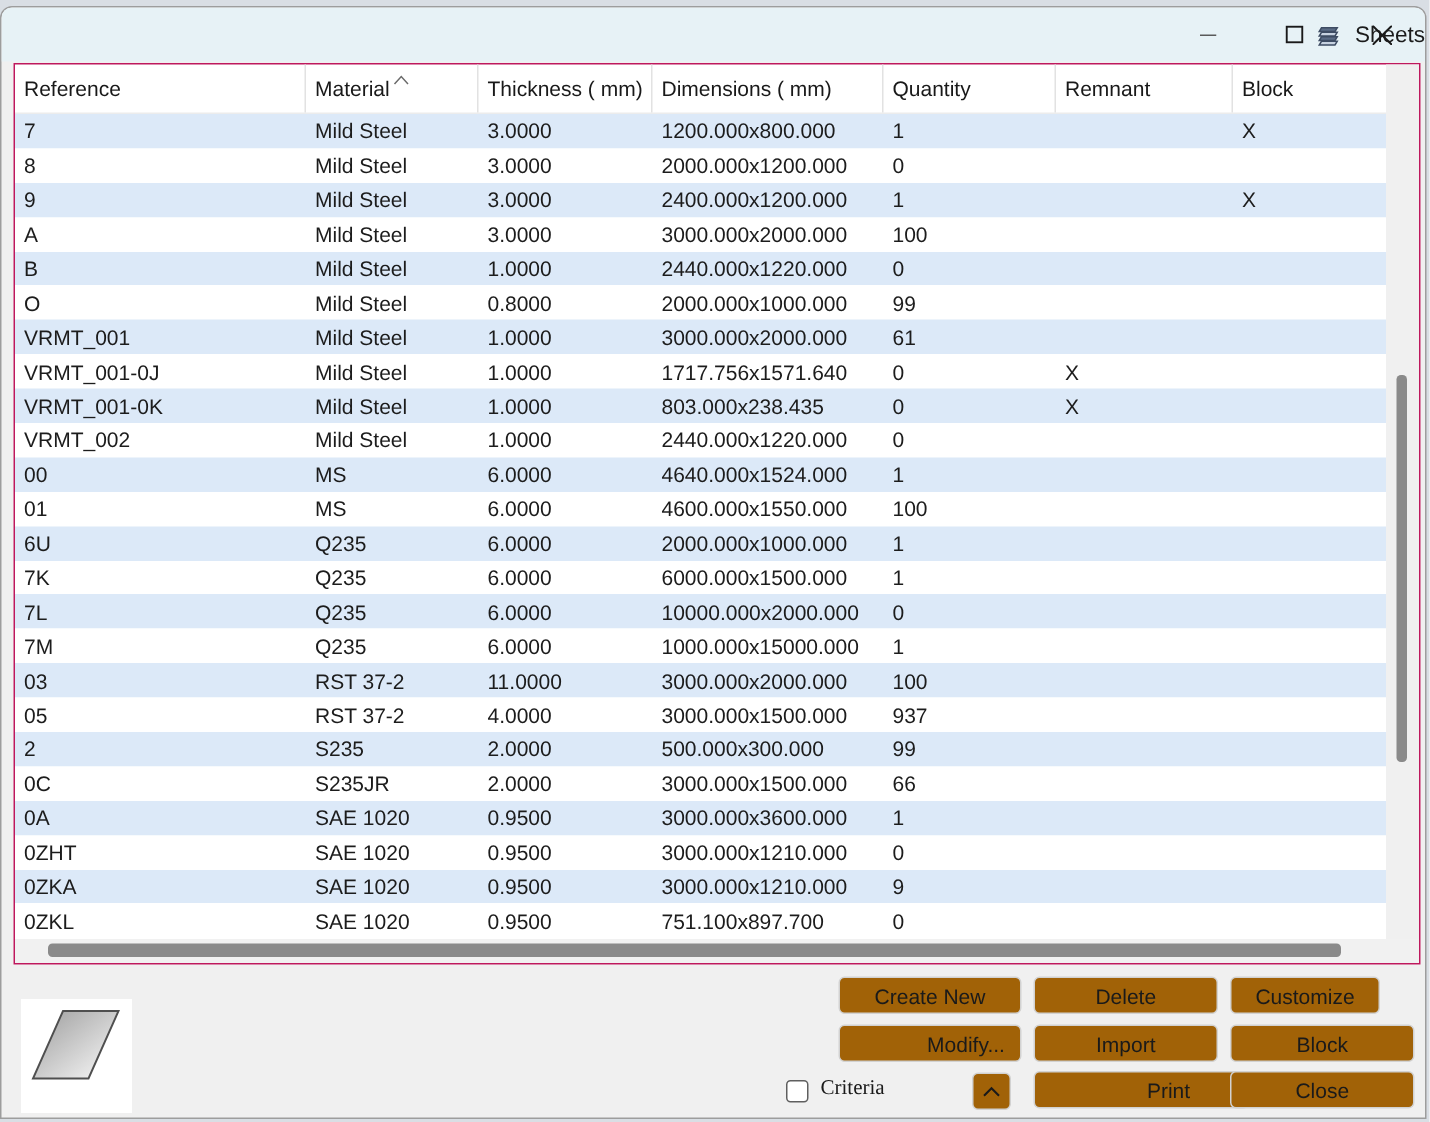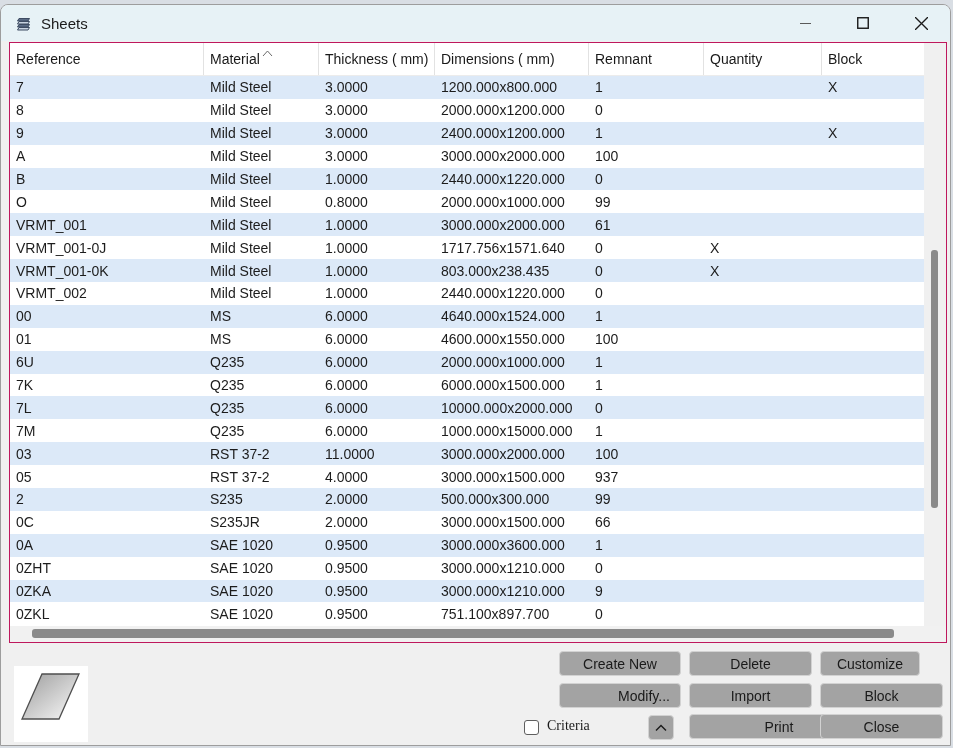--- a/index.html
+++ b/index.html
@@ -14,21 +14,21 @@
     position:absolute; top:4px; left:0; right:2px; bottom:2px;
     background:#f0f0f0;
     border:1px solid #9d9d9d;
     border-radius:8px 8px 0 0;
     overflow:hidden;
   }
   
   .titlebar {
     position:absolute; top:0; left:0; right:0; height:36px;
     background:#e7f2f6;
-    display:flex; align-items:center;
+    display:flex; align-items:center;justify-content:flex-end;
   }
   .title-icon { margin-left:14px; width:18px; height:18px; display:flex; align-items:center; }
   .title-text { margin-left:8px; font-size:15px; color:#1b1b1b; }
   .win-controls { position:absolute; right:0; top:0; height:36px; display:flex; }
   .win-btn { width:58px; height:36px; display:flex; align-items:center; justify-content:center; }
   
   .table-box {
     position:absolute; left:8px; top:37px; width:938px; height:601px;
     background:#ffffff;
     border:1px solid #be185d;
@@ -76,21 +76,21 @@
     position:absolute; left:22px; top:3px; width:862px; height:9px;
     background:#8a8a8a; border-radius:3px;
   }
   
   .preview-box {
     position:absolute; left:13px; top:661px; width:74px; height:76px;
     background:#ffffff;
   }
   .btn {
     position:absolute; height:25px;
-    background:#a3a3a3; border:1px solid #d2d2d2; border-radius:4px;
+    background:#a16207; border:1px solid #d2d2d2; border-radius:4px;
     font-size:14px; color:#1a1a1a;
     display:flex; align-items:center; justify-content:center;
     font-family:"Liberation Sans", sans-serif;
   }
   .checkbox {
     position:absolute; left:523px; top:715px; width:15px; height:15px;
     background:#ffffff; border:1px solid #5f5f5f; border-radius:3px;
   }
   .criteria-label { position:absolute; left:546px; top:713px; font-size:14px; color:#1a1a1a;font-family:Liberation Serif, serif; }
   .chev-btn { left:647px; top:710px; width:26px; height:25px; }
@@ -140,22 +140,22 @@
       <div class="hcell">
         <span>Material</span>
         <span class="sort-caret">
           <svg width="11" height="7" viewBox="0 0 11 7">
               <polyline points="1,6 5.5,1 10,6" fill="none" stroke="#6a6a6a" stroke-width="1"></polyline>
             </svg>
         </span>
       </div>
       <div class="hcell">Thickness ( mm)</div>
       <div class="hcell">Dimensions ( mm)</div>
+      <div class="hcell">Quantity</div>
       <div class="hcell">Remnant</div>
-      <div class="hcell">Quantity</div>
       <div class="hcell">Block</div>
     </div>
 
     <div class="rows-host">
       <div class="trow alt">
         <div class="cell">7</div>
         <div class="cell">Mild Steel</div>
         <div class="cell">3.0000</div>
         <div class="cell">1200.000x800.000</div>
         <div class="cell">1</div>

